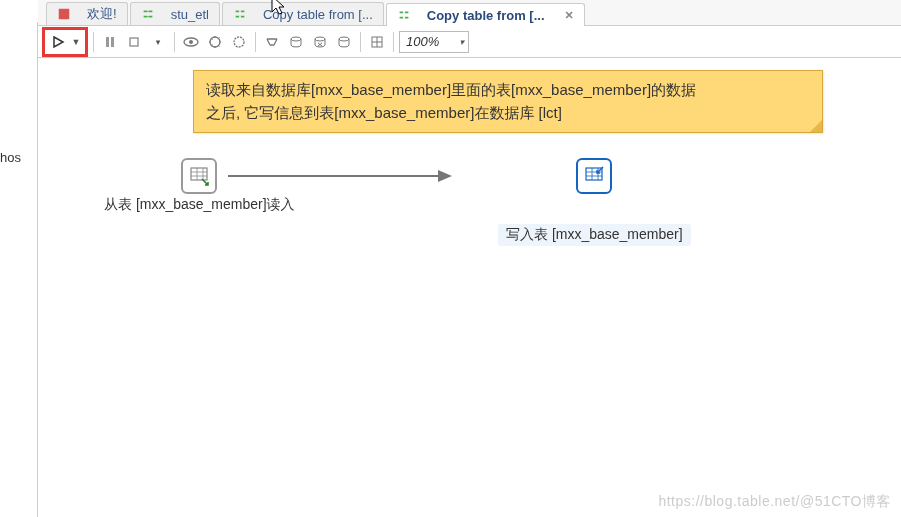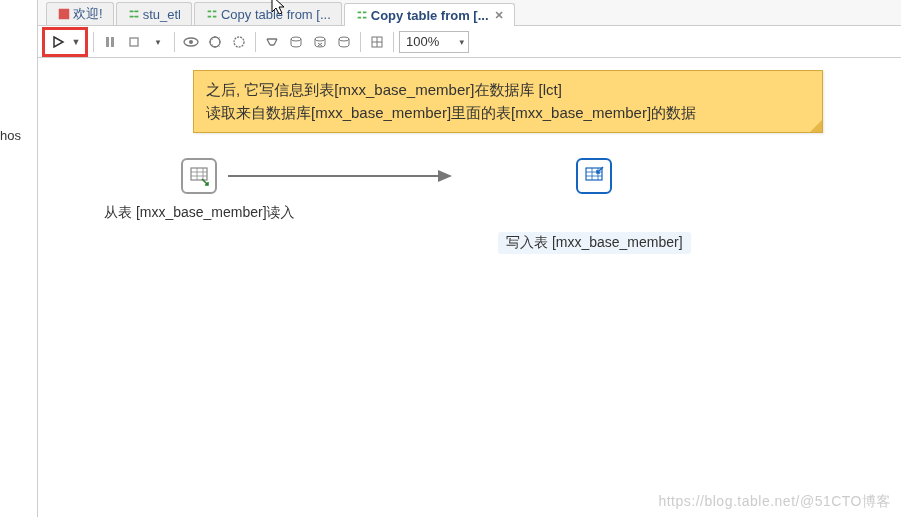--- a/index.html
+++ b/index.html
@@ -16,36 +16,37 @@
   }
   .layout { display: flex; height: 100%; }
   .left-gutter {
     width: 38px;
     border-right: 1px solid #ccc;
     position: relative;
     padding-top: 100px;
     font-size: 13px;
     color: #333;
     background: #fff;
+    margin-top: 22px;
   }
   .left-gutter .truncated { position: absolute; left: 0; top: 128px; }
   .main { flex: 1; display: flex; flex-direction: column; }
   
   .tabbar {
     height: 26px;
     display: flex;
     align-items: stretch;
     border-bottom: 1px solid #ccc;
     background: #f7f7f7;
     padding-left: 8px;
   }
   .tab {
     display: flex;
     align-items: center;
-    gap: 2px;
+    gap: 16px;
     padding: 0 10px;
     border: 1px solid #ccc;
     border-bottom: none;
     margin-right: 2px;
     margin-top: 2px;
     background: #f0f0f0;
     border-radius: 3px 3px 0 0;
     font-size: 13px;
     color: #3a5a8a;
     cursor: pointer;
@@ -88,20 +89,21 @@
   }
   .zoom-box {
     display: flex; align-items: center;
     border: 1px solid #bbb;
     height: 22px;
     padding: 0 4px 0 6px;
     font-size: 13px;
     min-width: 70px;
     justify-content: space-between;
     cursor: pointer;
+    font-style: italic;
   }
   .dropdown-caret { font-size: 9px; color: #555; }
   
   .canvas {
     flex: 1;
     position: relative;
     background: #fff;
     overflow: hidden;
   }
   .note {
@@ -120,21 +122,21 @@
     position: absolute;
     right: 0; bottom: 0;
     width: 0; height: 0;
     border-style: solid;
     border-width: 0 0 12px 12px;
     border-color: transparent transparent #e6b84a transparent;
   }
   .step {
     position: absolute;
     display: flex; flex-direction: column; align-items: center;
-    gap: 8px;
+    gap: 0;
     cursor: pointer;
   }
   .step-icon {
     width: 36px; height: 36px;
     border: 2px solid #999;
     border-radius: 6px;
     background: #fff;
     display: flex; align-items: center; justify-content: center;
   }
   .step-icon.selected { border-color: #1565c0; }
@@ -299,22 +301,22 @@
       </span>
       <span class="sep"></span>
       <div class="zoom-box">
         <span>100%</span>
         <span class="dropdown-caret">▾</span>
       </div>
     </div>
 
     <div class="canvas">
       <div class="note">
+        <div>读取来自数据库[mxx_base_member]里面的表[mxx_base_member]的数据</div>
         <div>之后, 它写信息到表[mxx_base_member]在数据库 [lct]</div>
-        <div>读取来自数据库[mxx_base_member]里面的表[mxx_base_member]的数据</div>
       </div>
 
       <div class="step" style="left:58px; top:100px;">
         <div class="step-icon">
           <svg width="22" height="22" viewBox="0 0 22 22">
             <rect x="3" y="3" width="16" height="12" fill="none" stroke="#888" stroke-width="1.2"></rect>
             <path d="M3 7h16M3 11h16M9 3v12M15 3v12" stroke="#888" stroke-width="0.8"></path>
             <path d="M14 14 L20 20 M17 20h3v-3" stroke="#2e7d32" stroke-width="1.5" fill="none"></path>
           </svg>
         </div>

